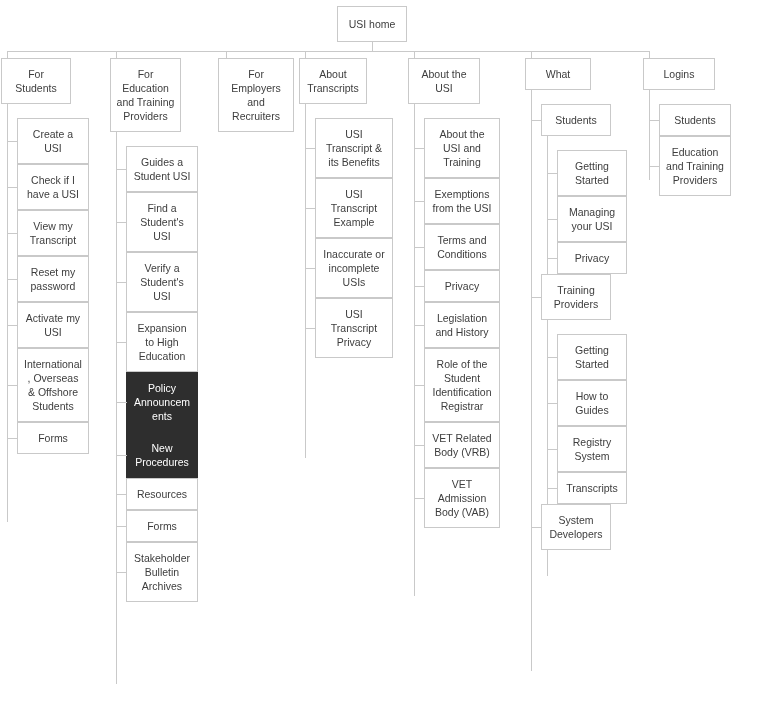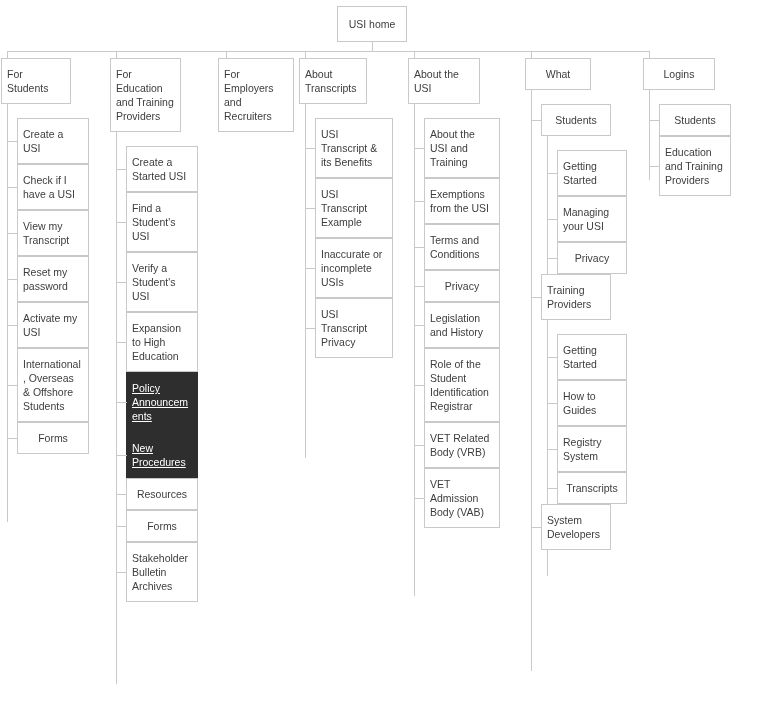--- a/index.html
+++ b/index.html
@@ -11,28 +11,28 @@
   body{
     width:768px;height:713px;position:relative;overflow:hidden;
     font-family:"Liberation Sans","DejaVu Sans",sans-serif;
     color:var(--text);
   }
   .box{
     position:relative;
     background:#fff;
     border:1px solid var(--border);
     display:flex;align-items:center;justify-content:center;
-    text-align:left;
+    text-align:center;
     font-size:10.5px;line-height:14px;
     min-height:32px;
     padding:8px 5px;
     overflow-wrap:break-word;
     word-break:break-word;
   }
-  .box.dark{background:var(--dark-bg);border-color:var(--dark-bg);color:var(--dark-text);text-decoration:underline;}
+  .box.dark{background:var(--dark-bg);border-color:var(--dark-bg);color:var(--dark-text);}
   .root-box{
     position:absolute;left:337px;top:6px;width:70px;height:36px;
   }
   .col{position:absolute;top:58px;}
   .col .box{width:var(--bw,72px);}
   .col .box.header{width:var(--hw,72px);}
   .children{
     position:relative;
     display:flex;flex-direction:column;
     margin-left:16px;margin-top:14px;
@@ -86,21 +86,21 @@
         <div class="box">Forms</div>
       </div>
   <div class="vline" style="height: 418px;"></div>
     </div>
 </div>
 
 <div class="col" style="left:110px;--hw:71px;--bw:72px">
   <div class="box header">For Education and Training Providers</div>
   <div class="children">
     <div class="node">
-        <div class="box">Create a Started USI</div>
+        <div class="box">Guides a Student USI</div>
       </div>
     <div class="node">
         <div class="box">Find a Student's USI</div>
       </div>
     <div class="node">
         <div class="box">Verify a Student's USI</div>
       </div>
     <div class="node">
         <div class="box">Expansion to High Education</div>
       </div>

